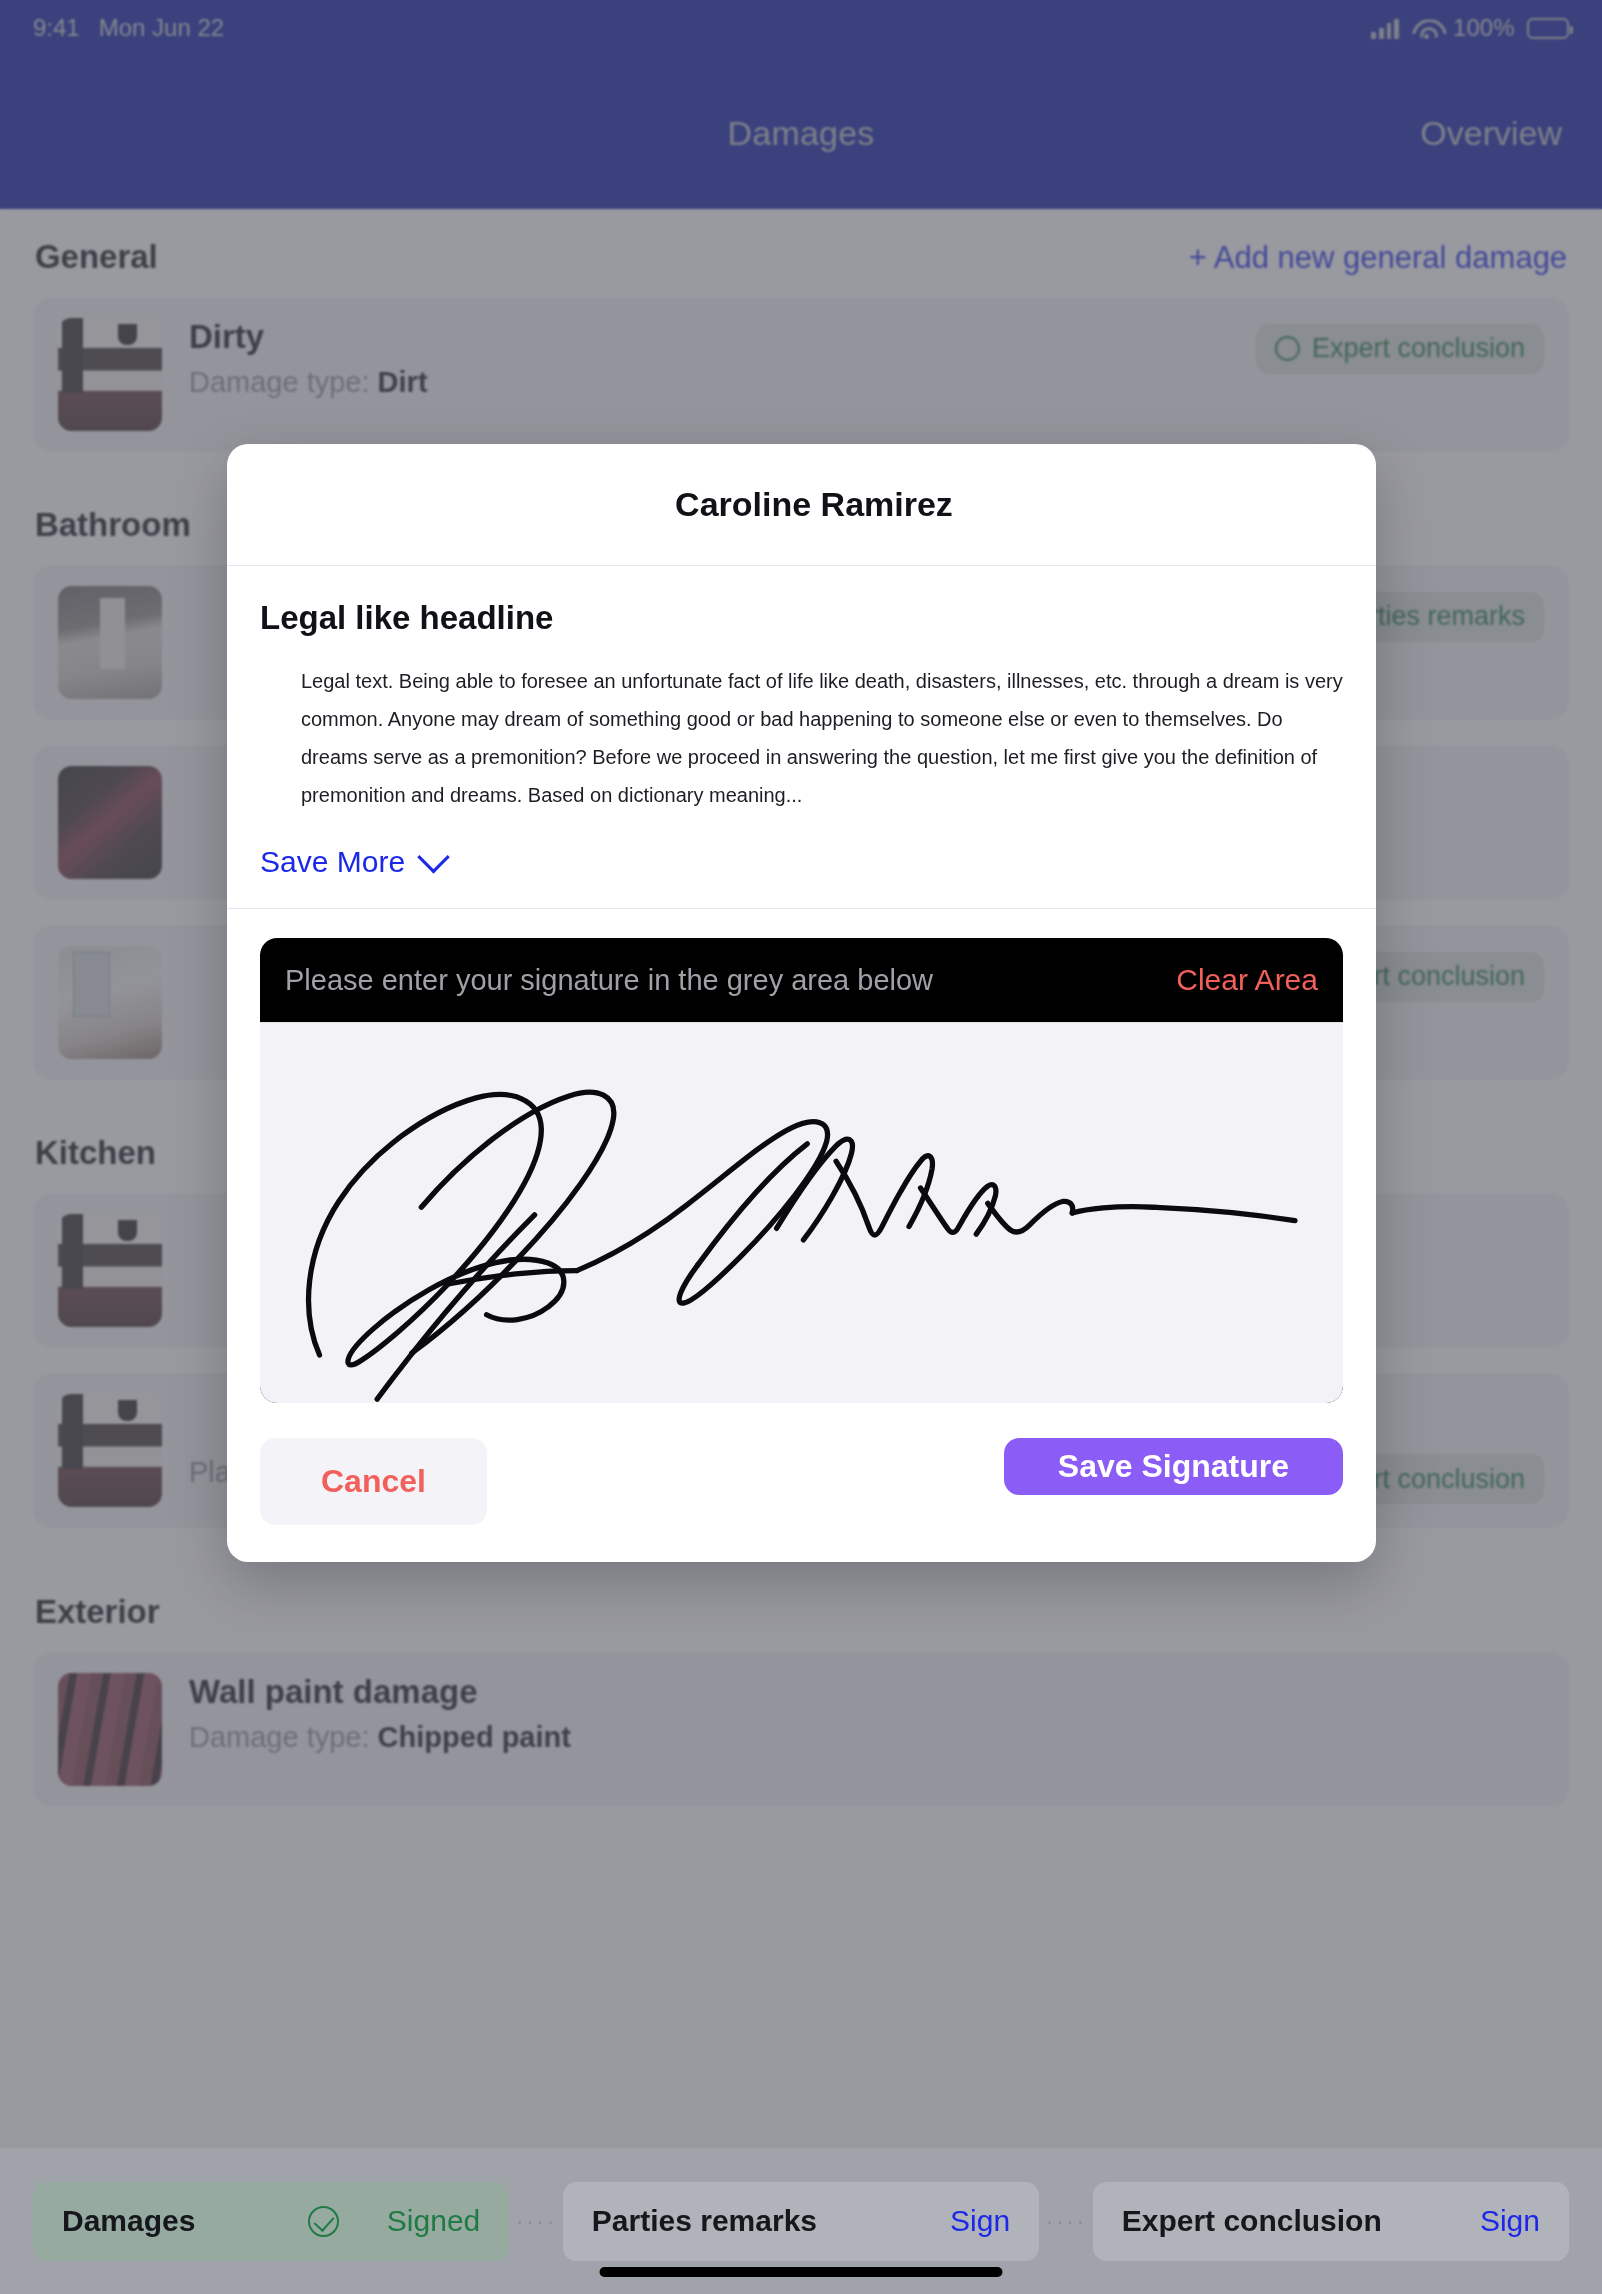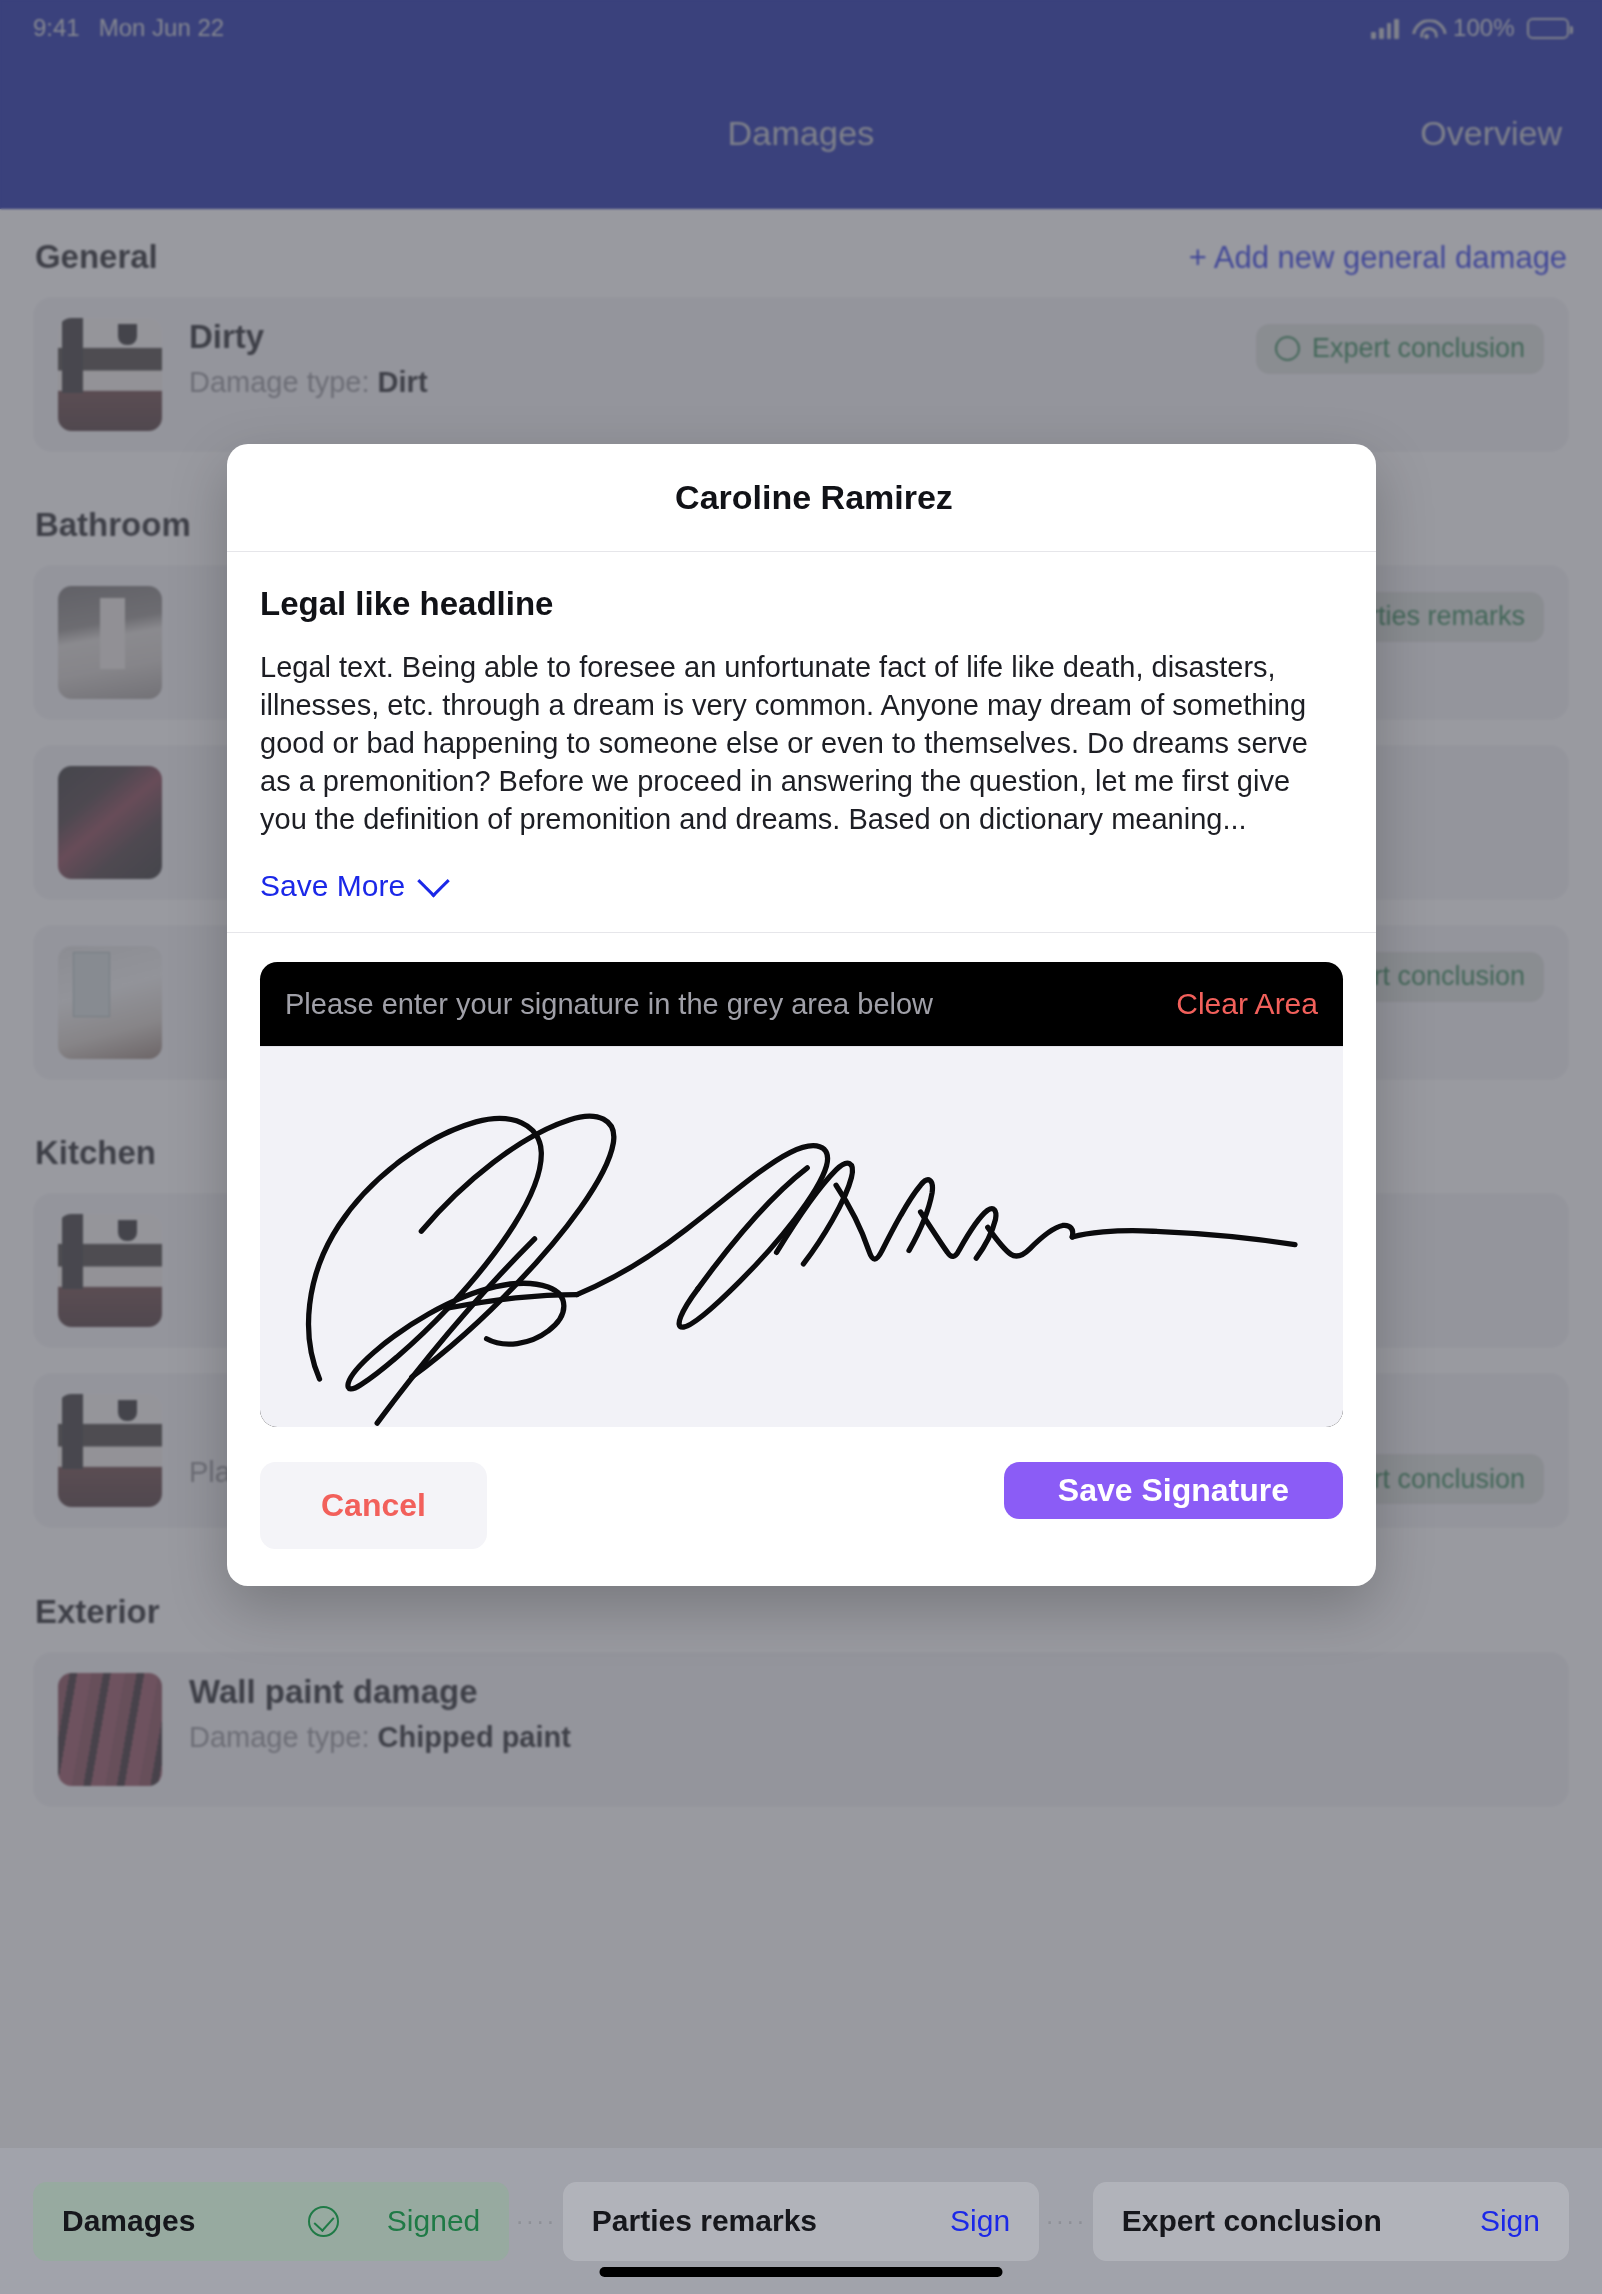--- a/index.html
+++ b/index.html
@@ -319,21 +319,21 @@
     left: 227px;
     top: 444px;
     width: 1149px;
     background: #ffffff;
     border-radius: 21px;
     z-index: 50;
     overflow: hidden;
     box-shadow: 0 21px 58px rgba(0,0,0,.22);
   }
   .modal-head {
-    height: 108px;
+    height: 122px;
     display: flex;
     align-items: center;
     justify-content: center;
     border-bottom: 1px solid #e6e6ea;
     padding-left: 25px;
   }
   .modal-head-title {
     font-size: 34px;
     color: #111217;
     font-weight: 600;
@@ -342,24 +342,25 @@
     padding: 33px 33px 29px 33px;
     border-bottom: 1px solid #e6e6ea;
   }
   .legal-head {
     font-size: 33px;
     font-weight: 700;
     color: #111217;
     margin-bottom: 25px;
   }
   .legal-body {
-    font-size: 29px;
+    font-size: 20px;
     line-height: 38px;
     color: #1d1e24;
     max-width: 1084px;
+    margin-left: 41px;
   }
   .read-more {
     margin-top: 31px;
     display: flex;
     align-items: center;
     gap: 17.3px;
     color: #1b28e8;
     font-size: 30px;
   }
   .chev {

